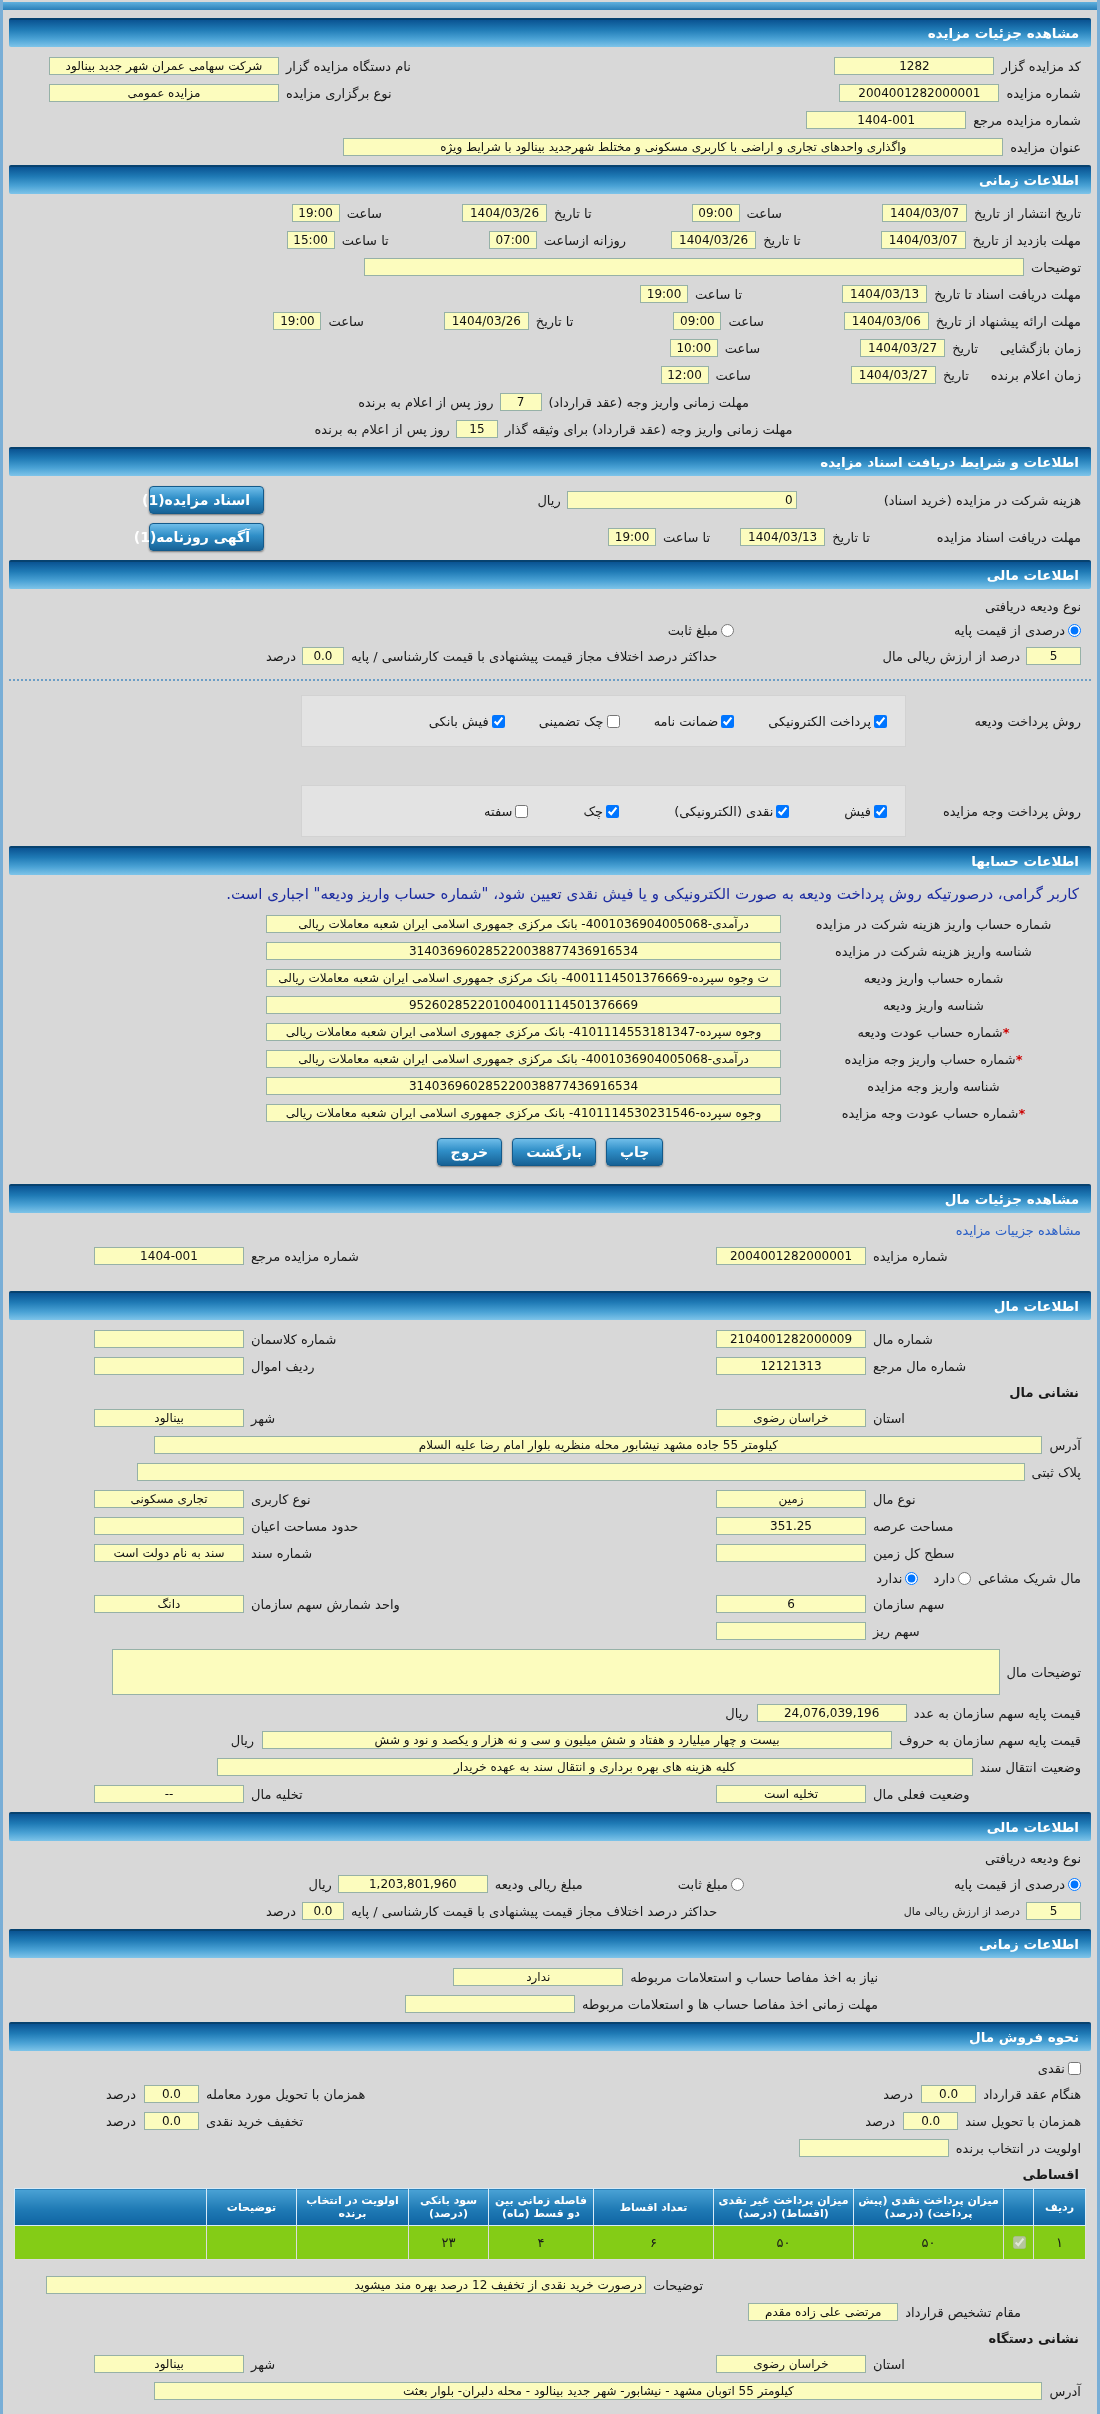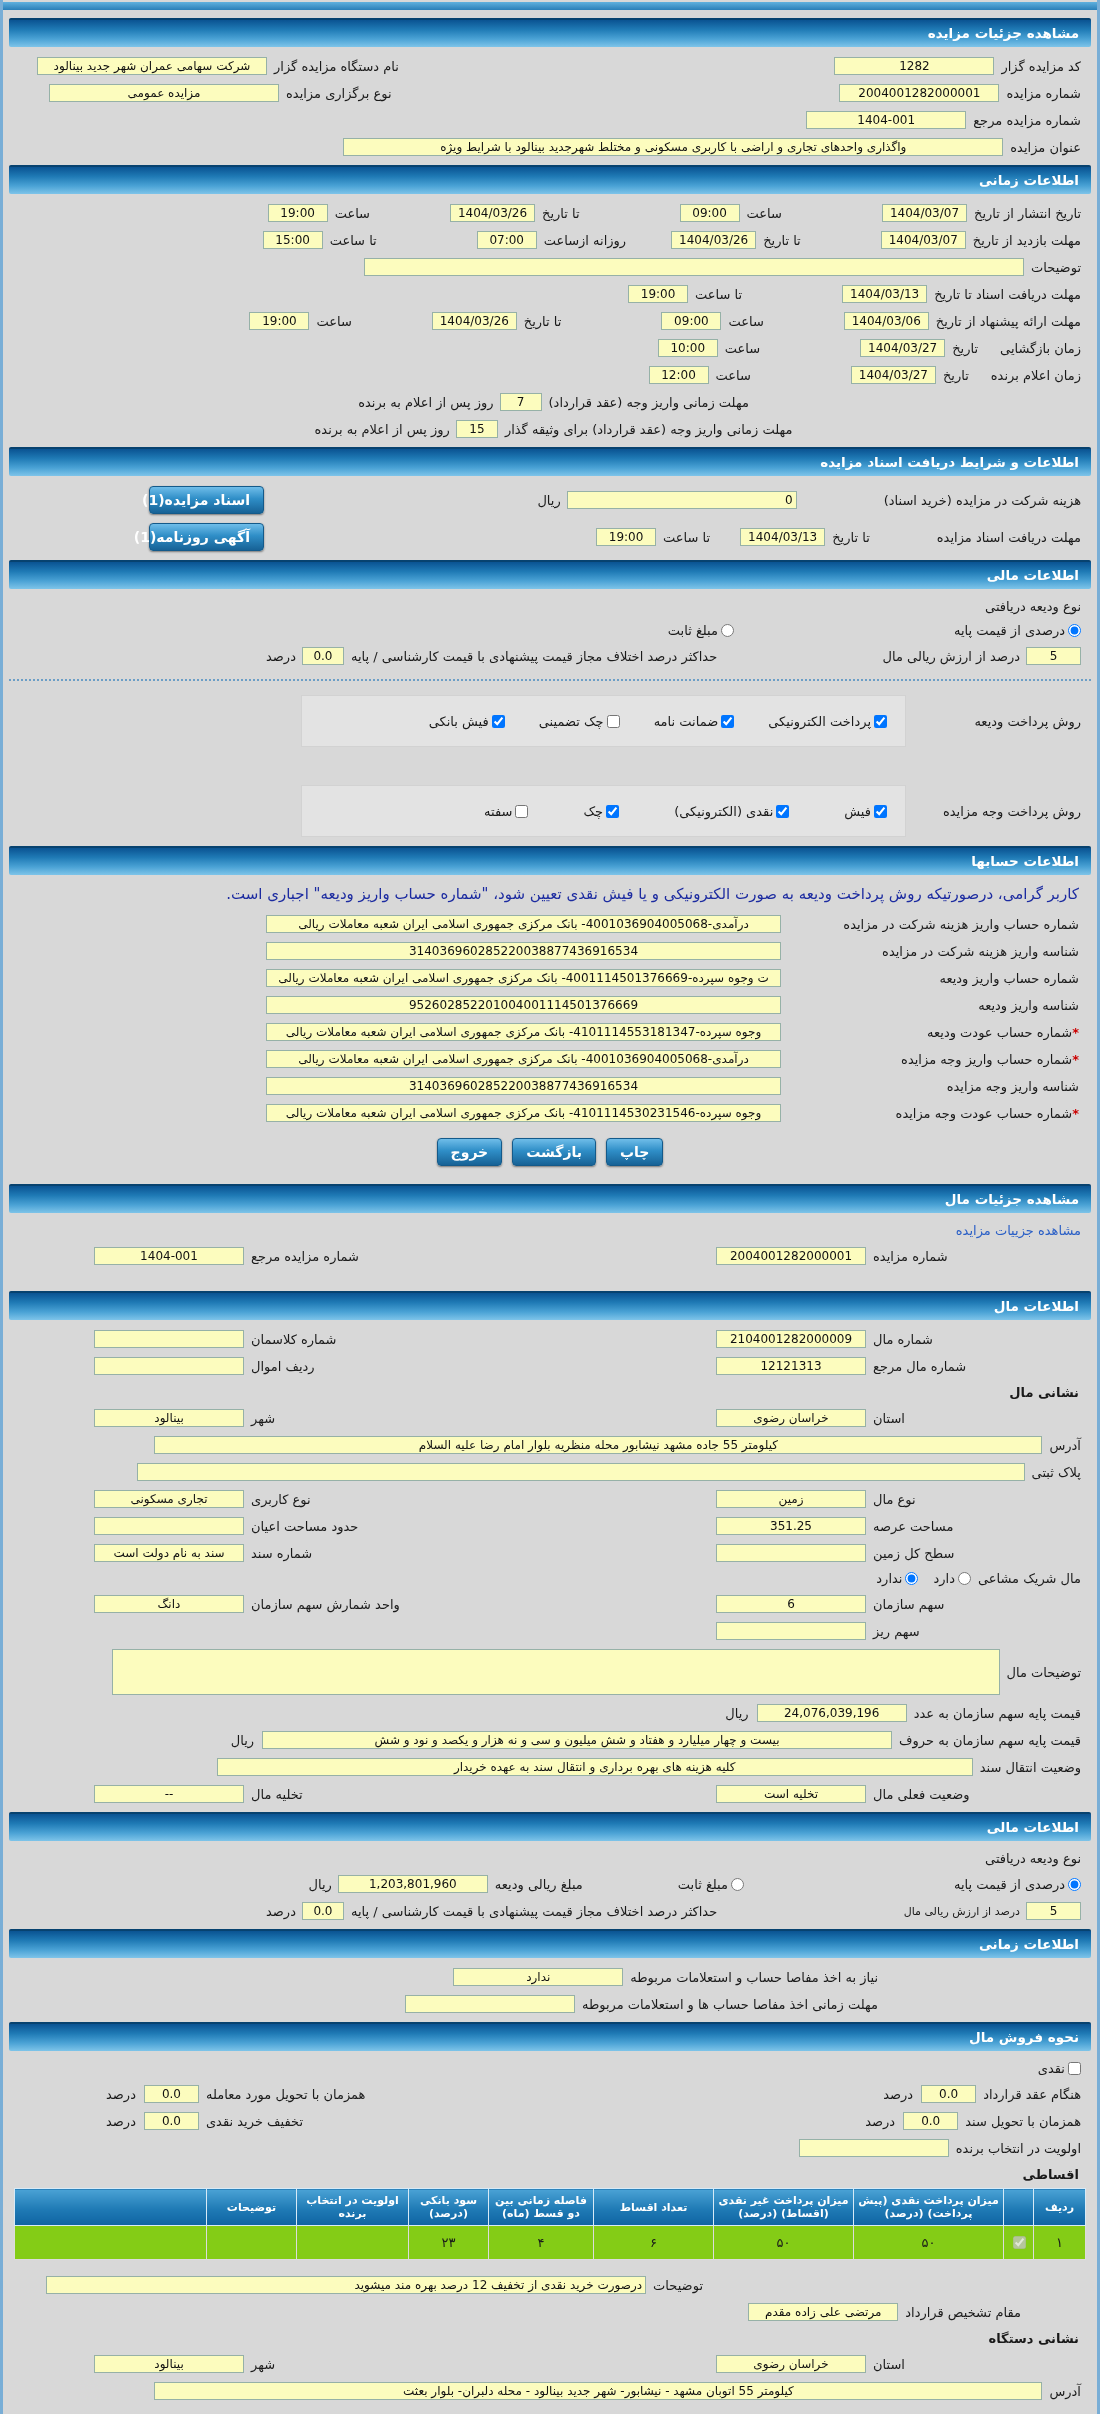--- a/index.html
+++ b/index.html
@@ -20,26 +20,26 @@
   .r { display:flex; align-items:center; padding:0 12px; margin:9px 0; }
   .lbl { white-space:nowrap; padding-left:7px; }
   .sub { font-weight:bold; margin:10px 14px 4px; }
   .fld {
     background:#fcfcbe; border:1px solid #96b1a7; height:18px; line-height:16px;
     font-size:12px; text-align:center; overflow:hidden; white-space:nowrap; flex:none;
     padding:0 3px; color:#111;
   }
   .tall { height:46px; line-height:44px; }
   .ta-r { text-align:right; }
-  .w42{width:42px}.w48{width:60px}.w55{width:55px}.w85{width:85px}.w150{width:150px}.w160{width:160px}.w170{width:170px}
+  .w42{width:42px}.w48{width:48px}.w55{width:55px}.w85{width:85px}.w150{width:150px}.w160{width:160px}.w170{width:170px}
   .w230{width:230px}.w600{width:600px}.w630{width:630px}
   .w660{width:660px}.w700{width:756px}.w740{width:888px}.w515{width:515px}.sp15{width:15px;flex:none}.sp30{width:30px;flex:none}
   .sp45{width:45px;flex:none}.sp60{width:60px;flex:none}.sp80{width:80px;flex:none}
   .sp100{width:100px;flex:none}.spf{flex:1}
-  .lblcol { width:300px; text-align:right; white-space:nowrap; overflow:hidden; padding-left:7px; flex:none; }
+  .lblcol { width:300px; text-align:center; white-space:nowrap; overflow:hidden; padding-left:7px; flex:none; }
   .lblcol215 { width:215px; text-align:left; white-space:nowrap; padding-left:7px; flex:none; }
   .btn {
     background:linear-gradient(180deg,#6fbde9 0%,#2f8ec7 45%,#176296 100%);
     border:1px solid #145a8a; border-radius:4px; color:#fff; font-weight:bold;
     font-size:14px; padding:5px 13px; cursor:pointer; box-shadow:0 1px 2px rgba(0,0,0,.45);
     font-family:"DejaVu Sans", sans-serif; white-space:nowrap;
   }
   .btnrow { display:flex; justify-content:center; gap:10px; margin:16px 0 18px; }
   .chkpanel {
     background:#e3e3e3; border:1px solid #d2d2d2; width:605px; min-height:52px;
@@ -68,21 +68,21 @@
 <div class="page">
   <div class="edgebar"></div>
 
   <div class="bar">مشاهده جزئیات مزایده</div>
 
   <div class="r">
     <span class="lbl">کد مزایده گزار</span>
     <div class="fld w160">1282</div>
     <span class="spf"></span>
     <span class="lbl">نام دستگاه مزایده گزار</span>
-    <div class="fld w230" style="margin-left:18px">شرکت سهامی عمران شهر جدید بینالود</div>
+    <div class="fld w230" style="margin-left:30px">شرکت سهامی عمران شهر جدید بینالود</div>
   </div>
 
   <div class="r">
     <span class="lbl">شماره مزایده</span>
     <div class="fld w160">2004001282000001</div>
     <span class="spf"></span>
     <span class="lbl">نوع برگزاری مزایده</span>
     <div class="fld w230" style="margin-left:30px">مزایده عمومی</div>
   </div>
 

